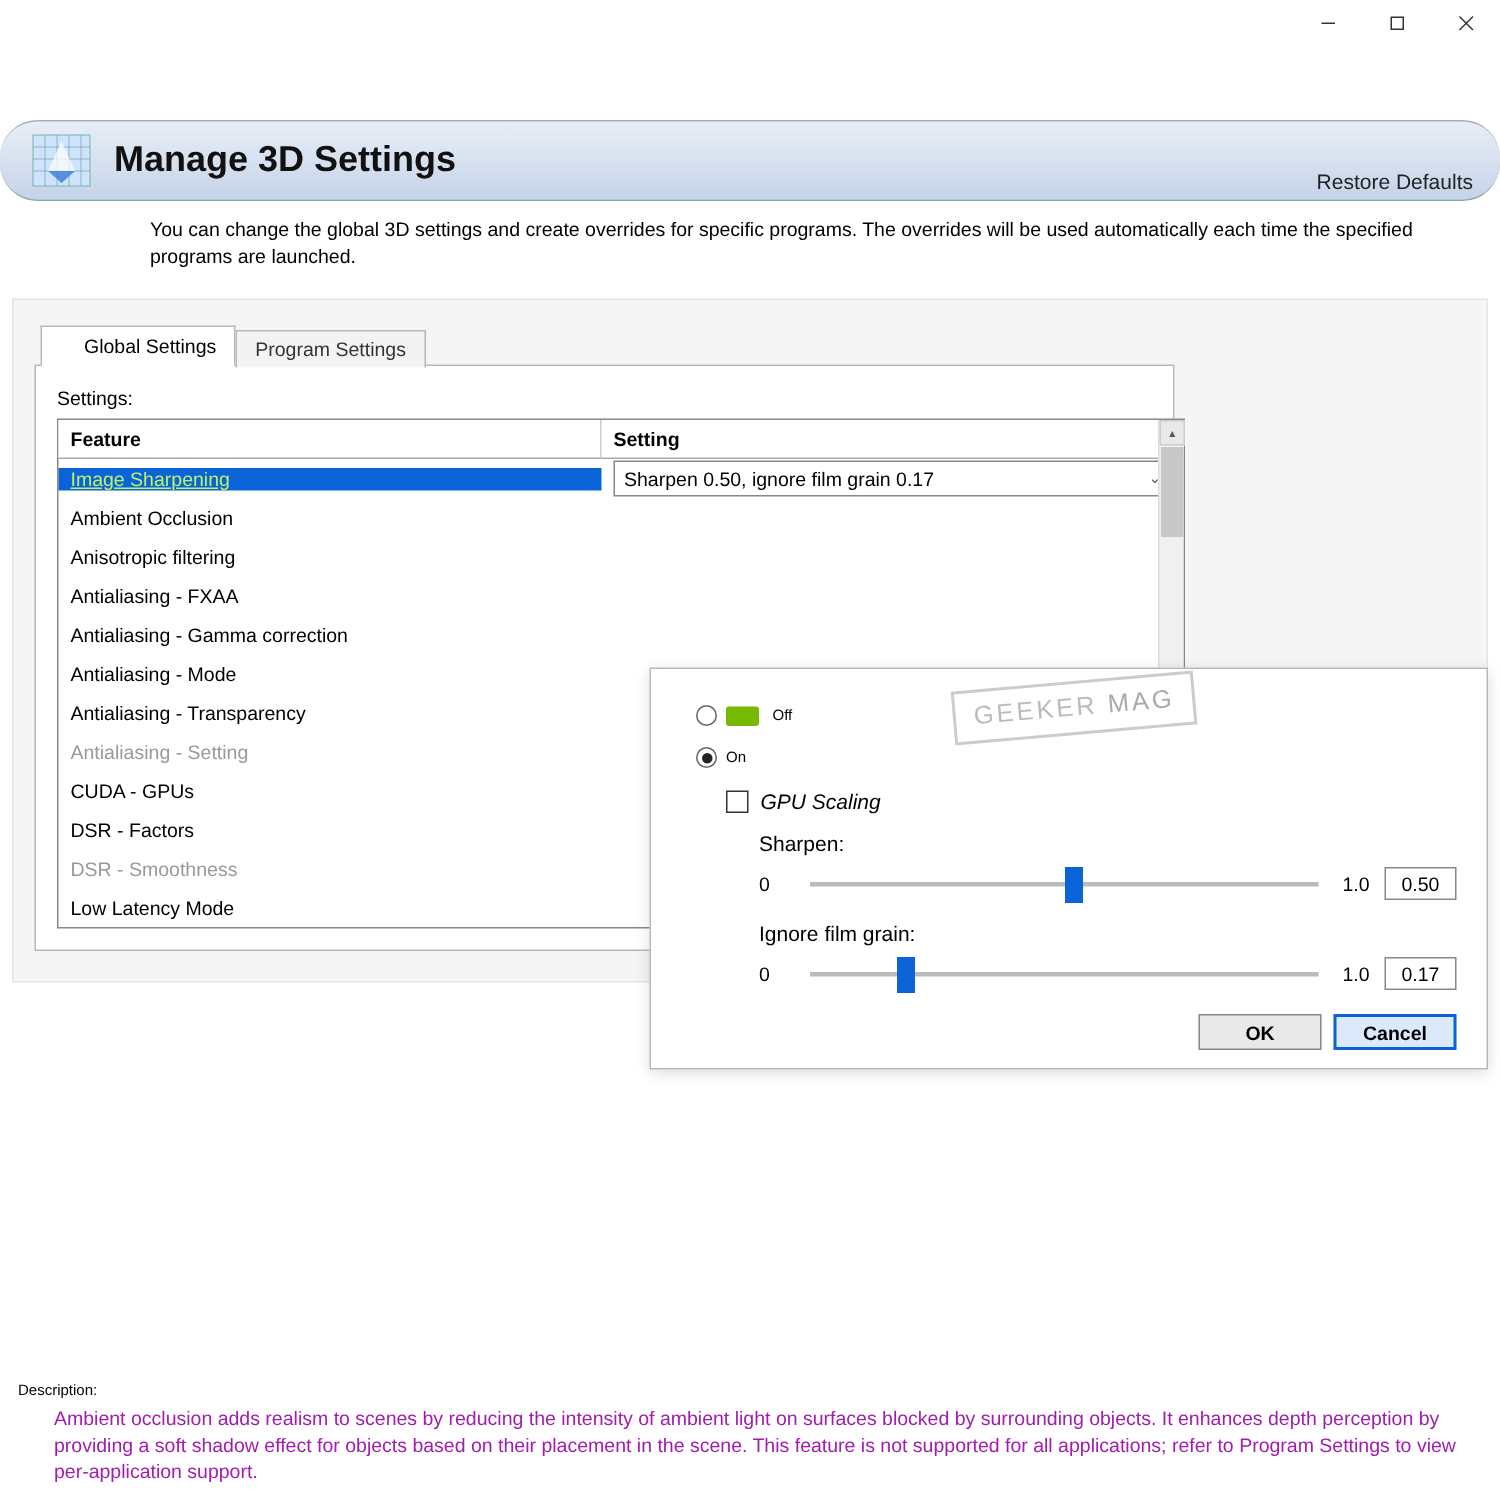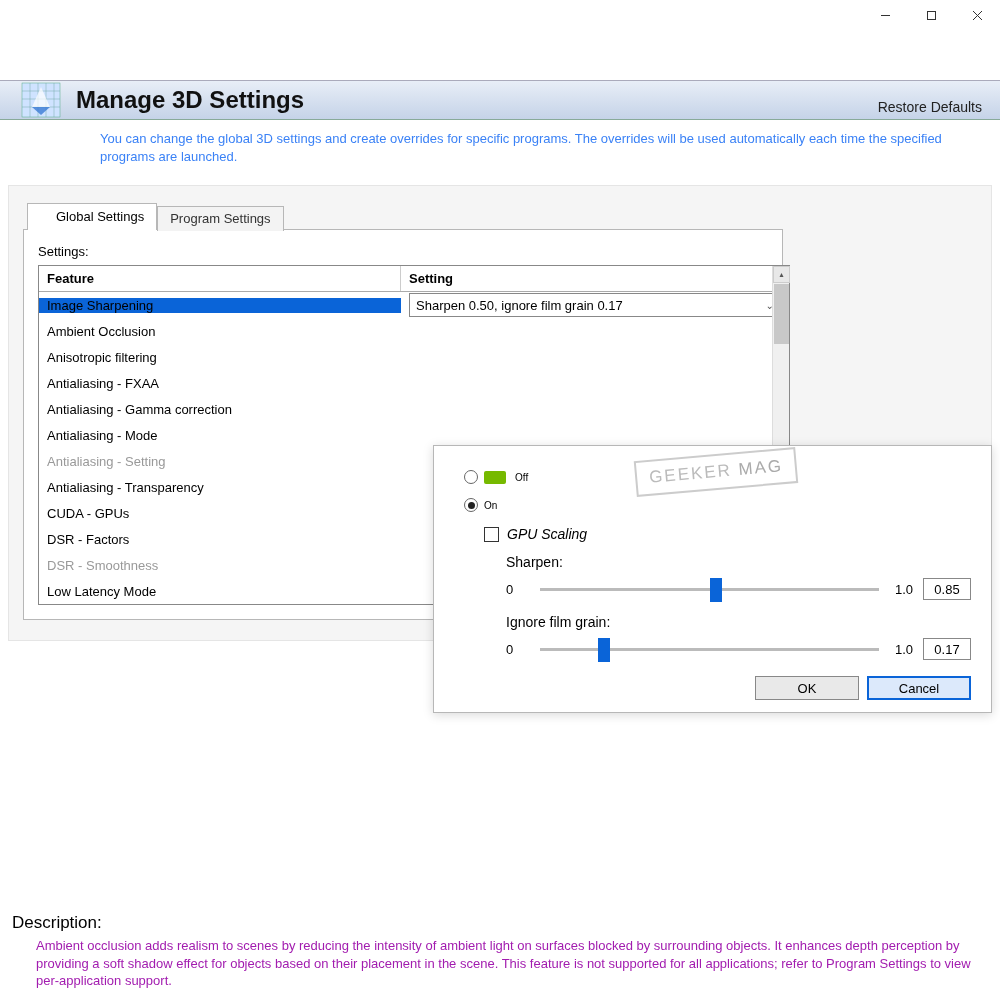--- a/index.html
+++ b/index.html
@@ -22,28 +22,29 @@
 }
 .winbtn {
   width: 46px; height: 30px;
   display: flex; align-items: center; justify-content: center;
   font-size: 12px; color: #333;
 }
 .winbtn svg { width: 11px; height: 11px; }
 
 .header {
   margin-top: 50px;
-  height: 40px;
+  height: 54px;
   background: linear-gradient(to bottom, #e8eef7, #c5d3e8);
   border-top: 1px solid #aab;
   border-bottom: 1px solid #8a9;
   display: flex;
   align-items: center;
   position: relative;
   padding-left: 18px;
+  border-radius: 25px;
 }
 .header-icon {
   width: 46px; height: 46px;
   margin-right: 12px;
 }
 .header-title {
   font-family: "Trebuchet MS", Verdana, sans-serif;
   font-size: 24px;
   font-weight: bold;
   color: #111;
@@ -53,21 +54,21 @@
   right: 18px;
   bottom: 4px;
   font-size: 14px;
   color: #222;
 }
 
 .intro {
   padding: 10px 36px 14px 100px;
   font-size: 13px;
   line-height: 1.35;
-  color: #3b82f6;
+  color: #000000;
 }
 
 .panel {
   margin: 6px 8px 0 8px;
   background: #f5f5f5;
   border: 1px solid #e5e5e5;
   padding: 16px 14px 20px 14px;
   position: relative;
 }
 .panel-title {
@@ -159,21 +160,22 @@
   width: 362px;
   padding: 0 8px;
 }
 .cell-setting {
   flex: 1;
   padding: 0 8px;
   position: relative;
 }
 .row.selected .cell-feature {
   background: #0a64d8;
-  color: #000000;
+  color: #bef264;
+  text-decoration: underline;
 }
 .row .disabled { color: #999; }
 .dropdown-cell {
   height: 24px;
   border: 1px solid #888;
   background: #fff;
   display: flex;
   align-items: center;
   padding: 0 6px;
   font-size: 13px;
@@ -273,43 +275,44 @@
   justify-content: center;
   font-size: 13px;
 }
 .popup-buttons {
   display: flex;
   justify-content: flex-end;
   gap: 8px;
   margin-top: 16px;
 }
 .btn {
-  width: 104px;
+  width: 82px;
   height: 24px;
   border: 1px solid #888;
   background: #e9e9e9;
   font-size: 13px;
   display: flex;
   align-items: center;
   justify-content: center;
+  font-weight: bold;
 }
 .btn.primary {
   border: 2px solid #0a64d8;
   background: #dce9fb;
   text-align: right;
 }
 
 .description {
   position: absolute;
   left: 12px;
   bottom: 10px;
   right: 12px;
 }
 .desc-label {
-  font-size: 17px;
+  font-size: 10px;
   margin-bottom: 4px;
 }
 .desc-text {
   font-size: 13px;
   line-height: 1.35;
   padding-left: 24px;
   color: #a21caf;
 }
 
 .watermark {
@@ -409,25 +412,25 @@
           </div>
           <div class="row">
             <div class="cell-feature">Antialiasing - Gamma correction</div>
             <div class="cell-setting"></div>
           </div>
           <div class="row">
             <div class="cell-feature">Antialiasing - Mode</div>
             <div class="cell-setting"></div>
           </div>
           <div class="row">
+            <div class="cell-feature">Antialiasing - Transparency</div>
+            <div class="cell-setting"></div>
+          </div>
+          <div class="row">
             <div class="cell-feature disabled">Antialiasing - Setting</div>
-            <div class="cell-setting"></div>
-          </div>
-          <div class="row">
-            <div class="cell-feature">Antialiasing - Transparency</div>
             <div class="cell-setting"></div>
           </div>
           <div class="row">
             <div class="cell-feature">CUDA - GPUs</div>
             <div class="cell-setting"></div>
           </div>
           <div class="row">
             <div class="cell-feature">DSR - Factors</div>
             <div class="cell-setting"></div>
           </div>
@@ -464,21 +467,21 @@
   </div>
 
   <div class="slider-group">
     <div class="slider-label">Sharpen:</div>
     <div class="slider-row">
       <div class="slider-min">0</div>
       <div class="slider-track">
         <div class="slider-thumb" style="left:50%"></div>
       </div>
       <div class="slider-max">1.0</div>
-      <div class="slider-val">0.85</div>
+      <div class="slider-val">0.50</div>
     </div>
   </div>
 
   <div class="slider-group">
     <div class="slider-label">Ignore film grain:</div>
     <div class="slider-row">
       <div class="slider-min">0</div>
       <div class="slider-track">
         <div class="slider-thumb" style="left:17%"></div>
       </div>

